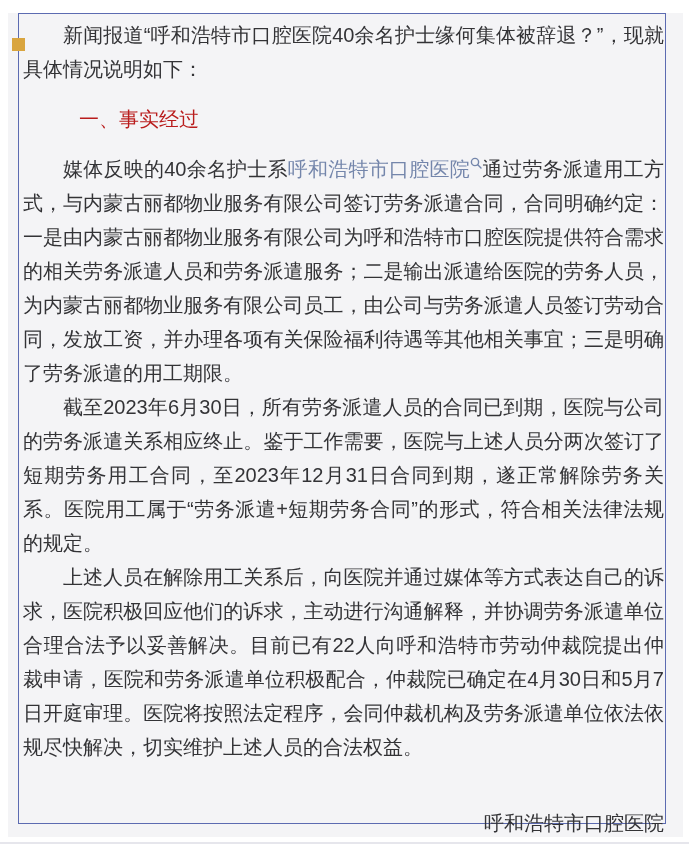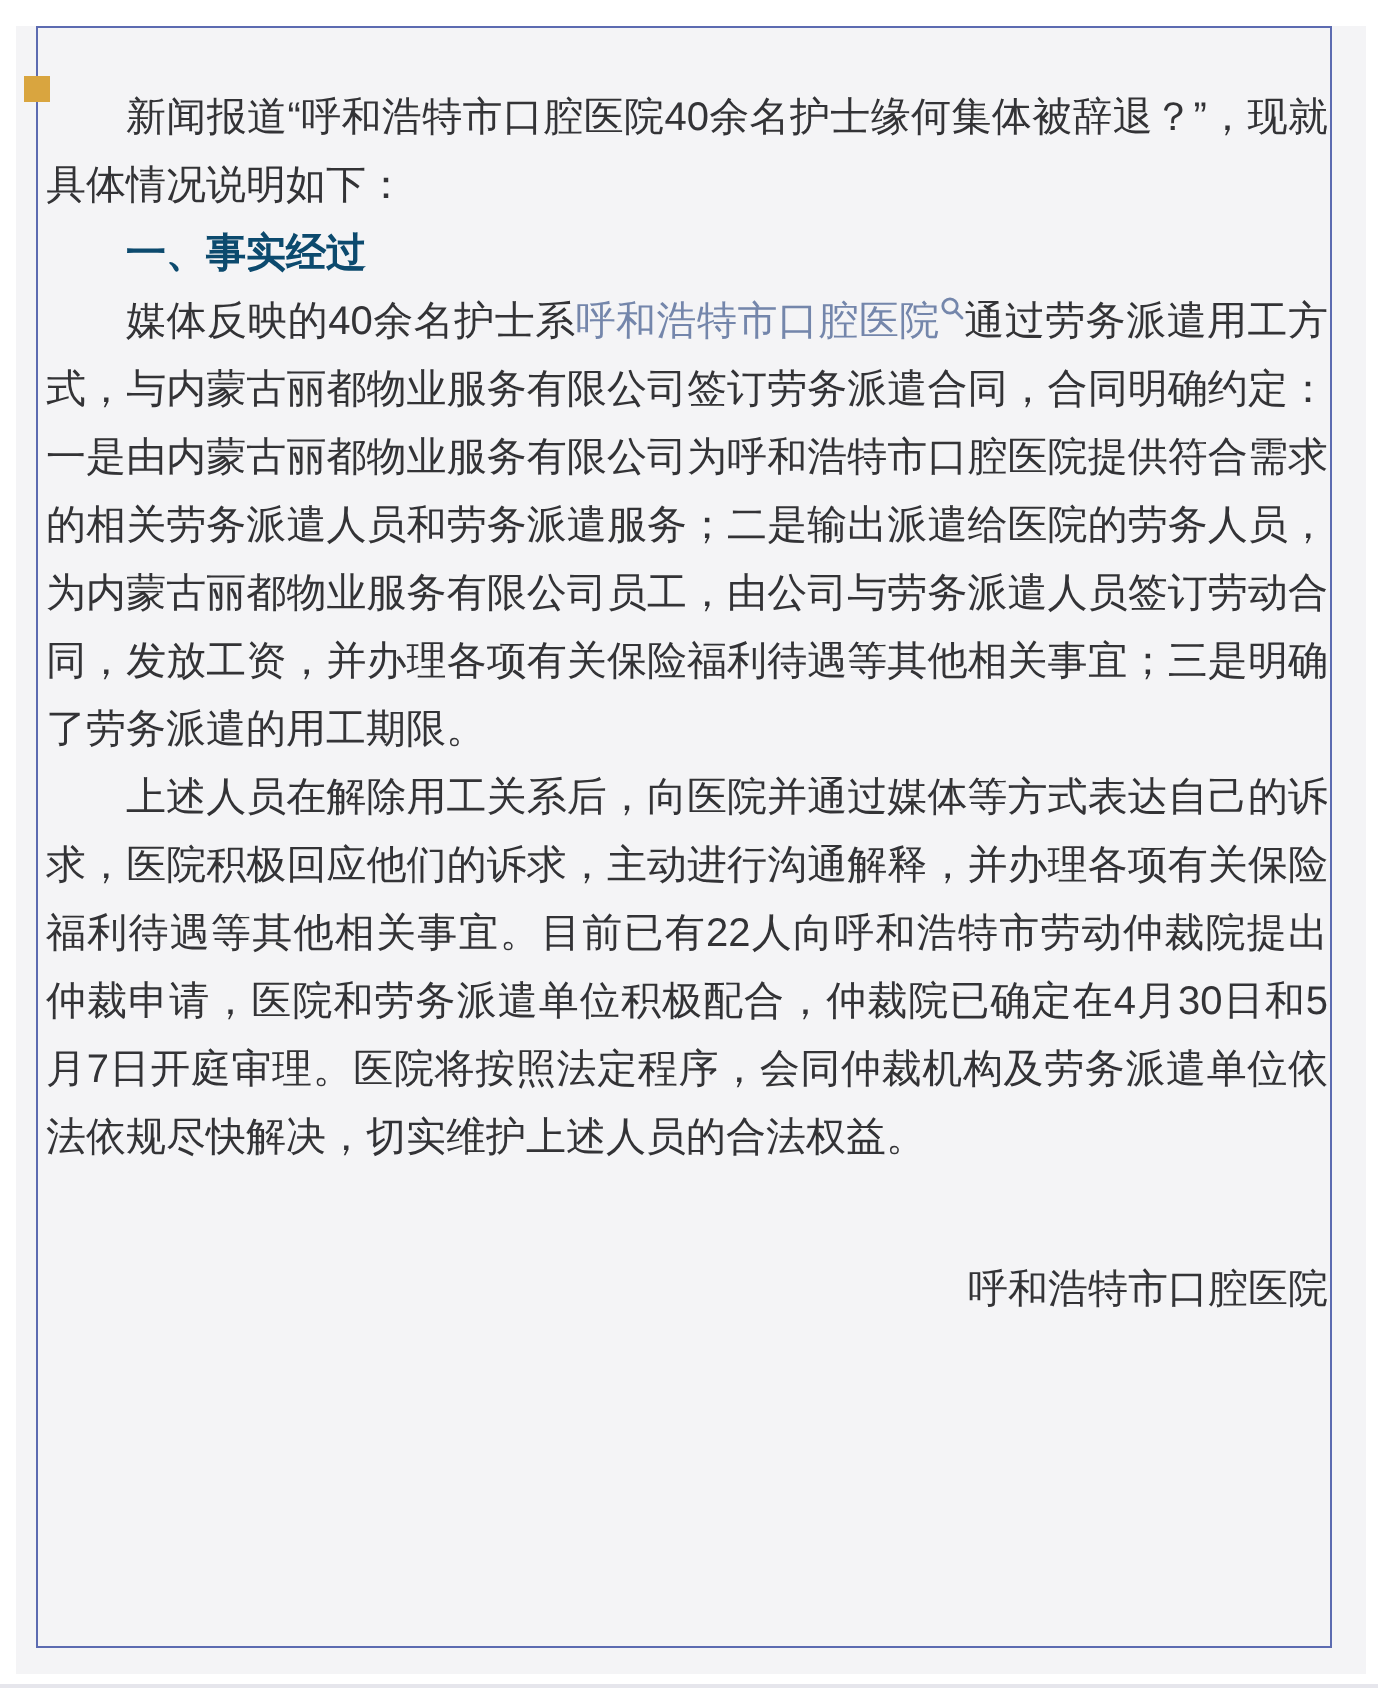--- a/index.html
+++ b/index.html
@@ -23,46 +23,46 @@
     background: #f4f4f6;
   }
   .bordered-box {
     position: absolute;
     left: 10px;
     top: 0;
     width: 648px;
     height: 811px;
     box-sizing: border-box;
     border: 1px solid #5c6bb1;
-    padding: 28px 1px 0 4px;
+    padding: 4px 1px 0 4px;
   }
   .bullet-marker {
     position: absolute;
     left: -7px;
     top: 24px;
     width: 13px;
     height: 13px;
     background: #d9a53f;
   }
   .doc-text {
     font-size: 20px;
     line-height: 34px;
     color: #333336;
     text-align: justify;
   }
   .para {
     margin: 0;
     text-indent: 2em;
   }
   .section-heading {
-    margin: 0;
+    margin: 16px;
     font-size: 20px;
     line-height: 34px;
-    font-weight: bold;
-    color: #0c4a6e;
+    font-weight: normal;
+    color: #b91c1c;
     text-indent: 2em;
   }
   .entity-link {
     color: #7486ab;
     text-decoration: none;
     cursor: pointer;
     white-space: nowrap;
   }
   .magnifier {
     display: inline-block;
@@ -97,23 +97,24 @@
 
     <p class="para">新闻报道“呼和浩特市口腔医院40余名护士缘何集体被辞退？”，现就具体情况说明如下：</p>
 
     <h2 class="section-heading">一、事实经过</h2>
 
     <p class="para"><span>媒体反映的40余名护士系</span><a class="entity-link"><span>呼和浩特市口腔医院</span><svg class="magnifier" viewBox="0 0 12 12" aria-hidden="true">
           <circle cx="5" cy="5" r="3.6" fill="none" stroke="#7486ab" stroke-width="1.4"></circle>
           <line x1="7.8" y1="7.8" x2="11" y2="11" stroke="#7486ab" stroke-width="1.4" stroke-linecap="round"></line>
         </svg></a><span>通过劳务派遣用工方式，与内蒙古丽都物业服务有限公司签订劳务派遣合同，合同明确约定：一是由内蒙古丽都物业服务有限公司为呼和浩特市口腔医院提供符合需求的相关劳务派遣人员和劳务派遣服务；二是输出派遣给医院的劳务人员，为内蒙古丽都物业服务有限公司员工，由公司与劳务派遣人员签订劳动合同，发放工资，并办理各项有关保险福利待遇等其他相关事宜；三是明确了劳务派遣的用工期限。</span></p>
 
+    <p class="para">截至2023年6月30日，所有劳务派遣人员的合同已到期，医院与公司的劳务派遣关系相应终止。鉴于工作需要，医院与上述人员分两次签订了短期劳务用工合同，至2023年12月31日合同到期，遂正常解除劳务关系。医院用工属于“劳务派遣+短期劳务合同”的形式，符合相关法律法规的规定。</p>
 
 
-    <p class="para">上述人员在解除用工关系后，向医院并通过媒体等方式表达自己的诉求，医院积极回应他们的诉求，主动进行沟通解释，并办理各项有关保险福利待遇等其他相关事宜。目前已有22人向呼和浩特市劳动仲裁院提出仲裁申请，医院和劳务派遣单位积极配合，仲裁院已确定在4月30日和5月7日开庭审理。医院将按照法定程序，会同仲裁机构及劳务派遣单位依法依规尽快解决，切实维护上述人员的合法权益。</p>
+    <p class="para">上述人员在解除用工关系后，向医院并通过媒体等方式表达自己的诉求，医院积极回应他们的诉求，主动进行沟通解释，并协调劳务派遣单位合理合法予以妥善解决。目前已有22人向呼和浩特市劳动仲裁院提出仲裁申请，医院和劳务派遣单位积极配合，仲裁院已确定在4月30日和5月7日开庭审理。医院将按照法定程序，会同仲裁机构及劳务派遣单位依法依规尽快解决，切实维护上述人员的合法权益。</p>
 
     <div class="footer-block">
       <p class="footer-line">呼和浩特市口腔医院</p>
 
     </div>
   </div>
 </div>
 
 <div class="page-bottom-divider"></div>
 

